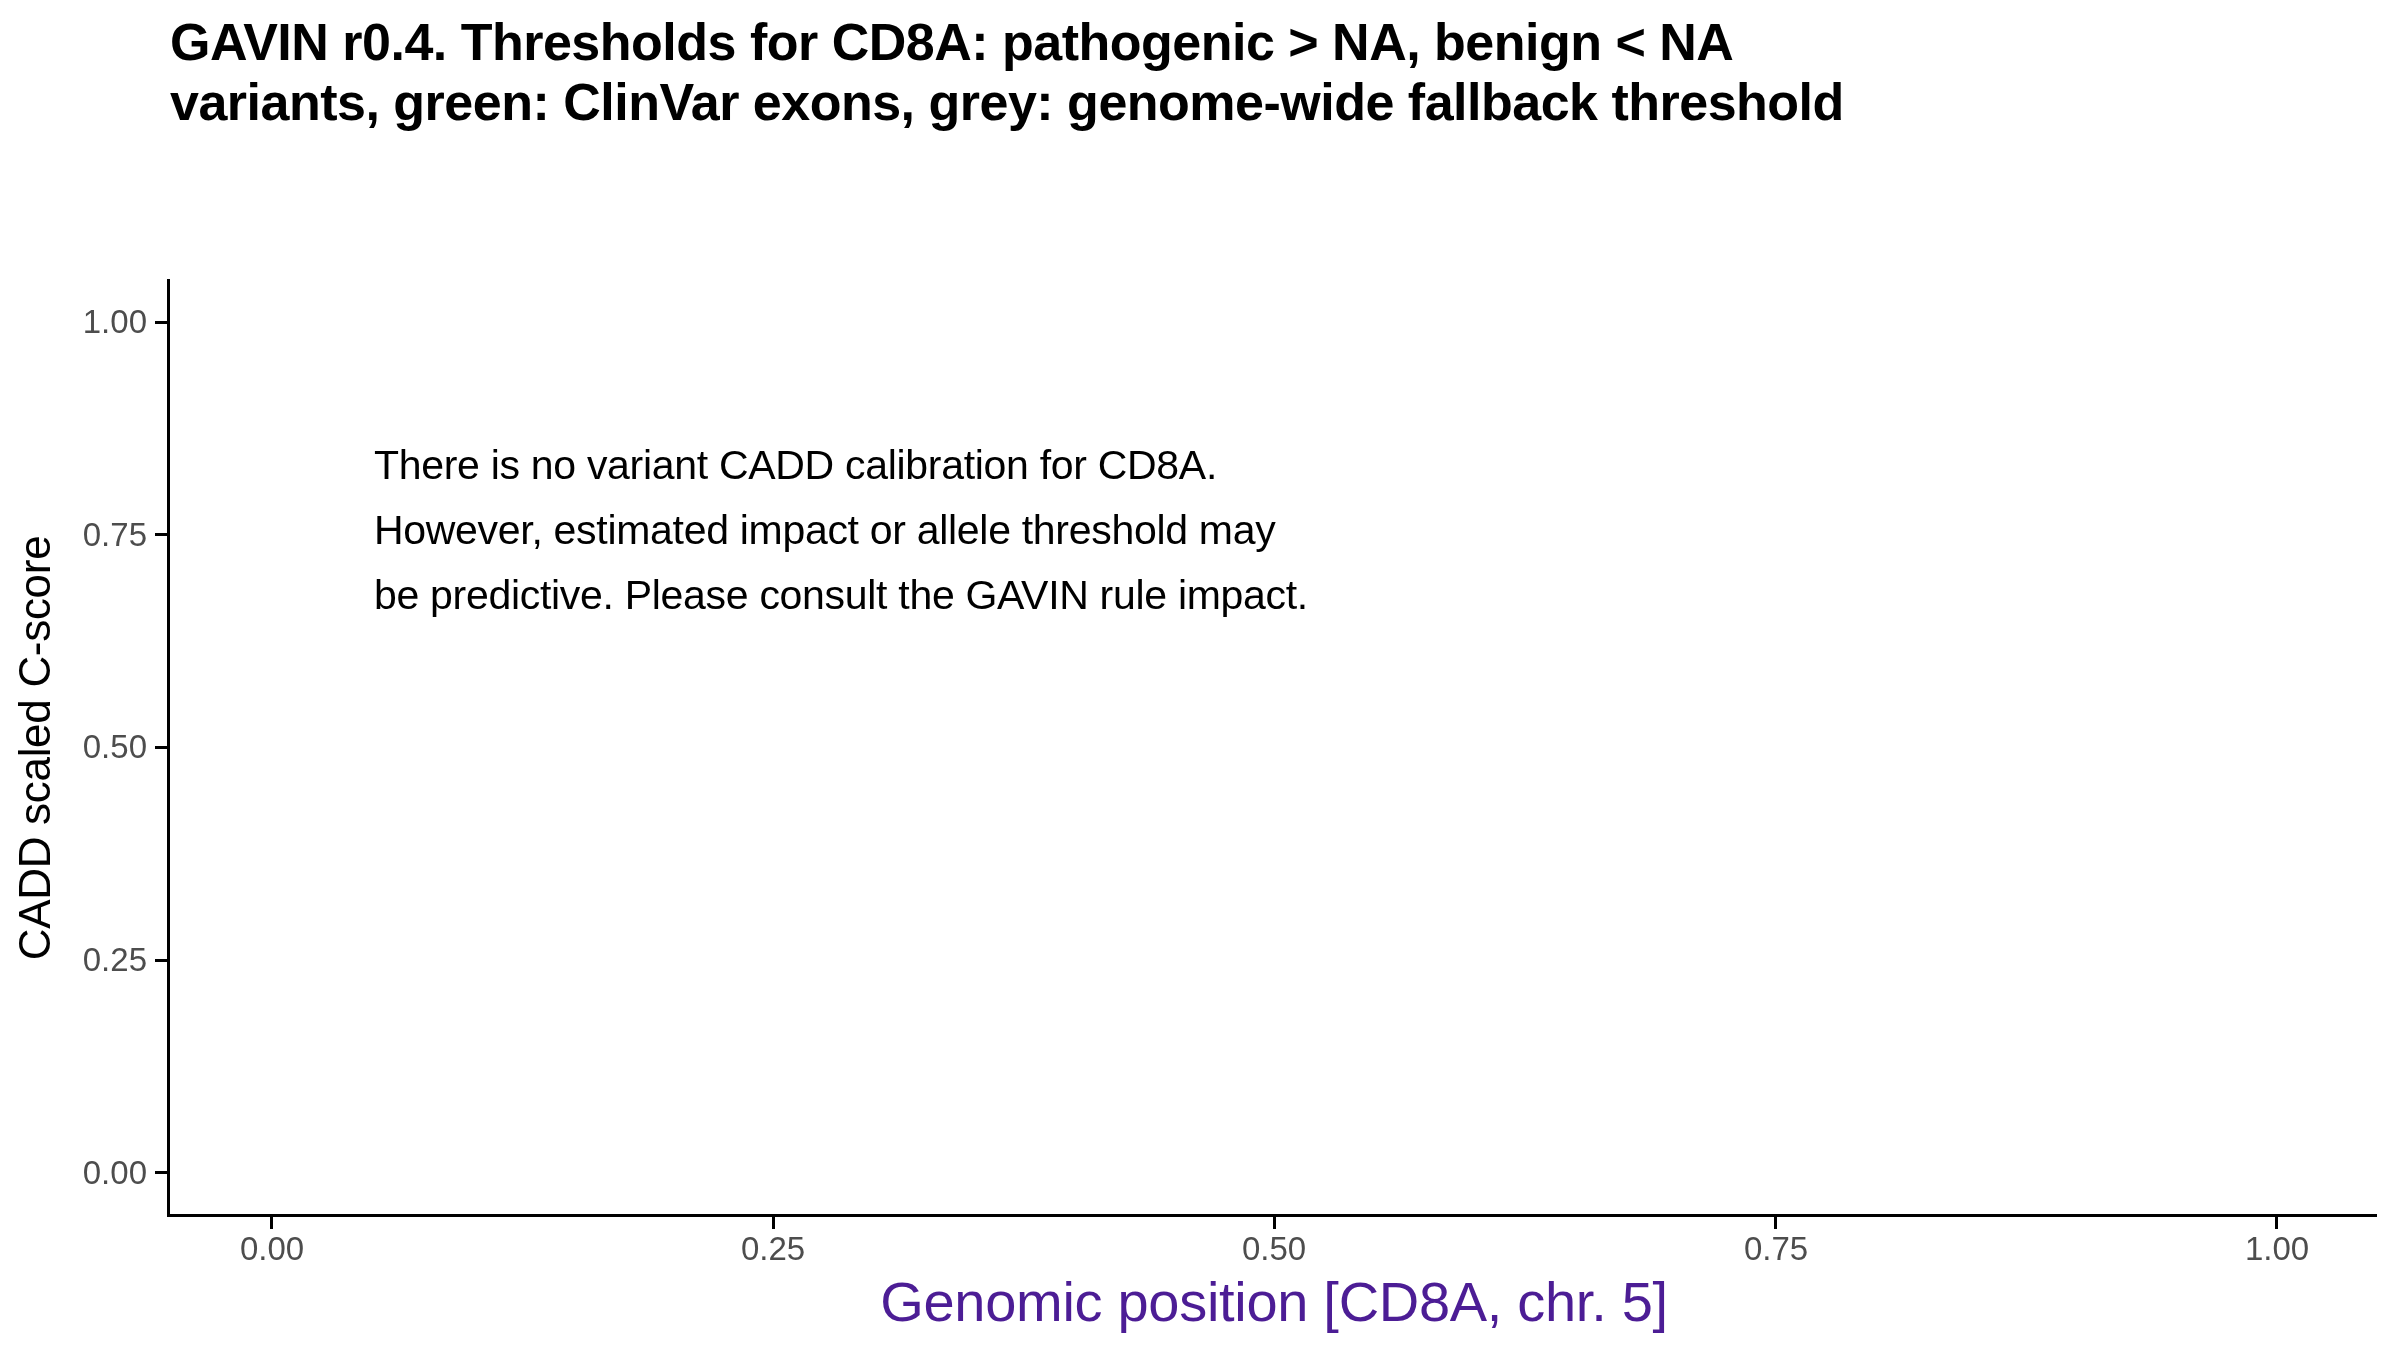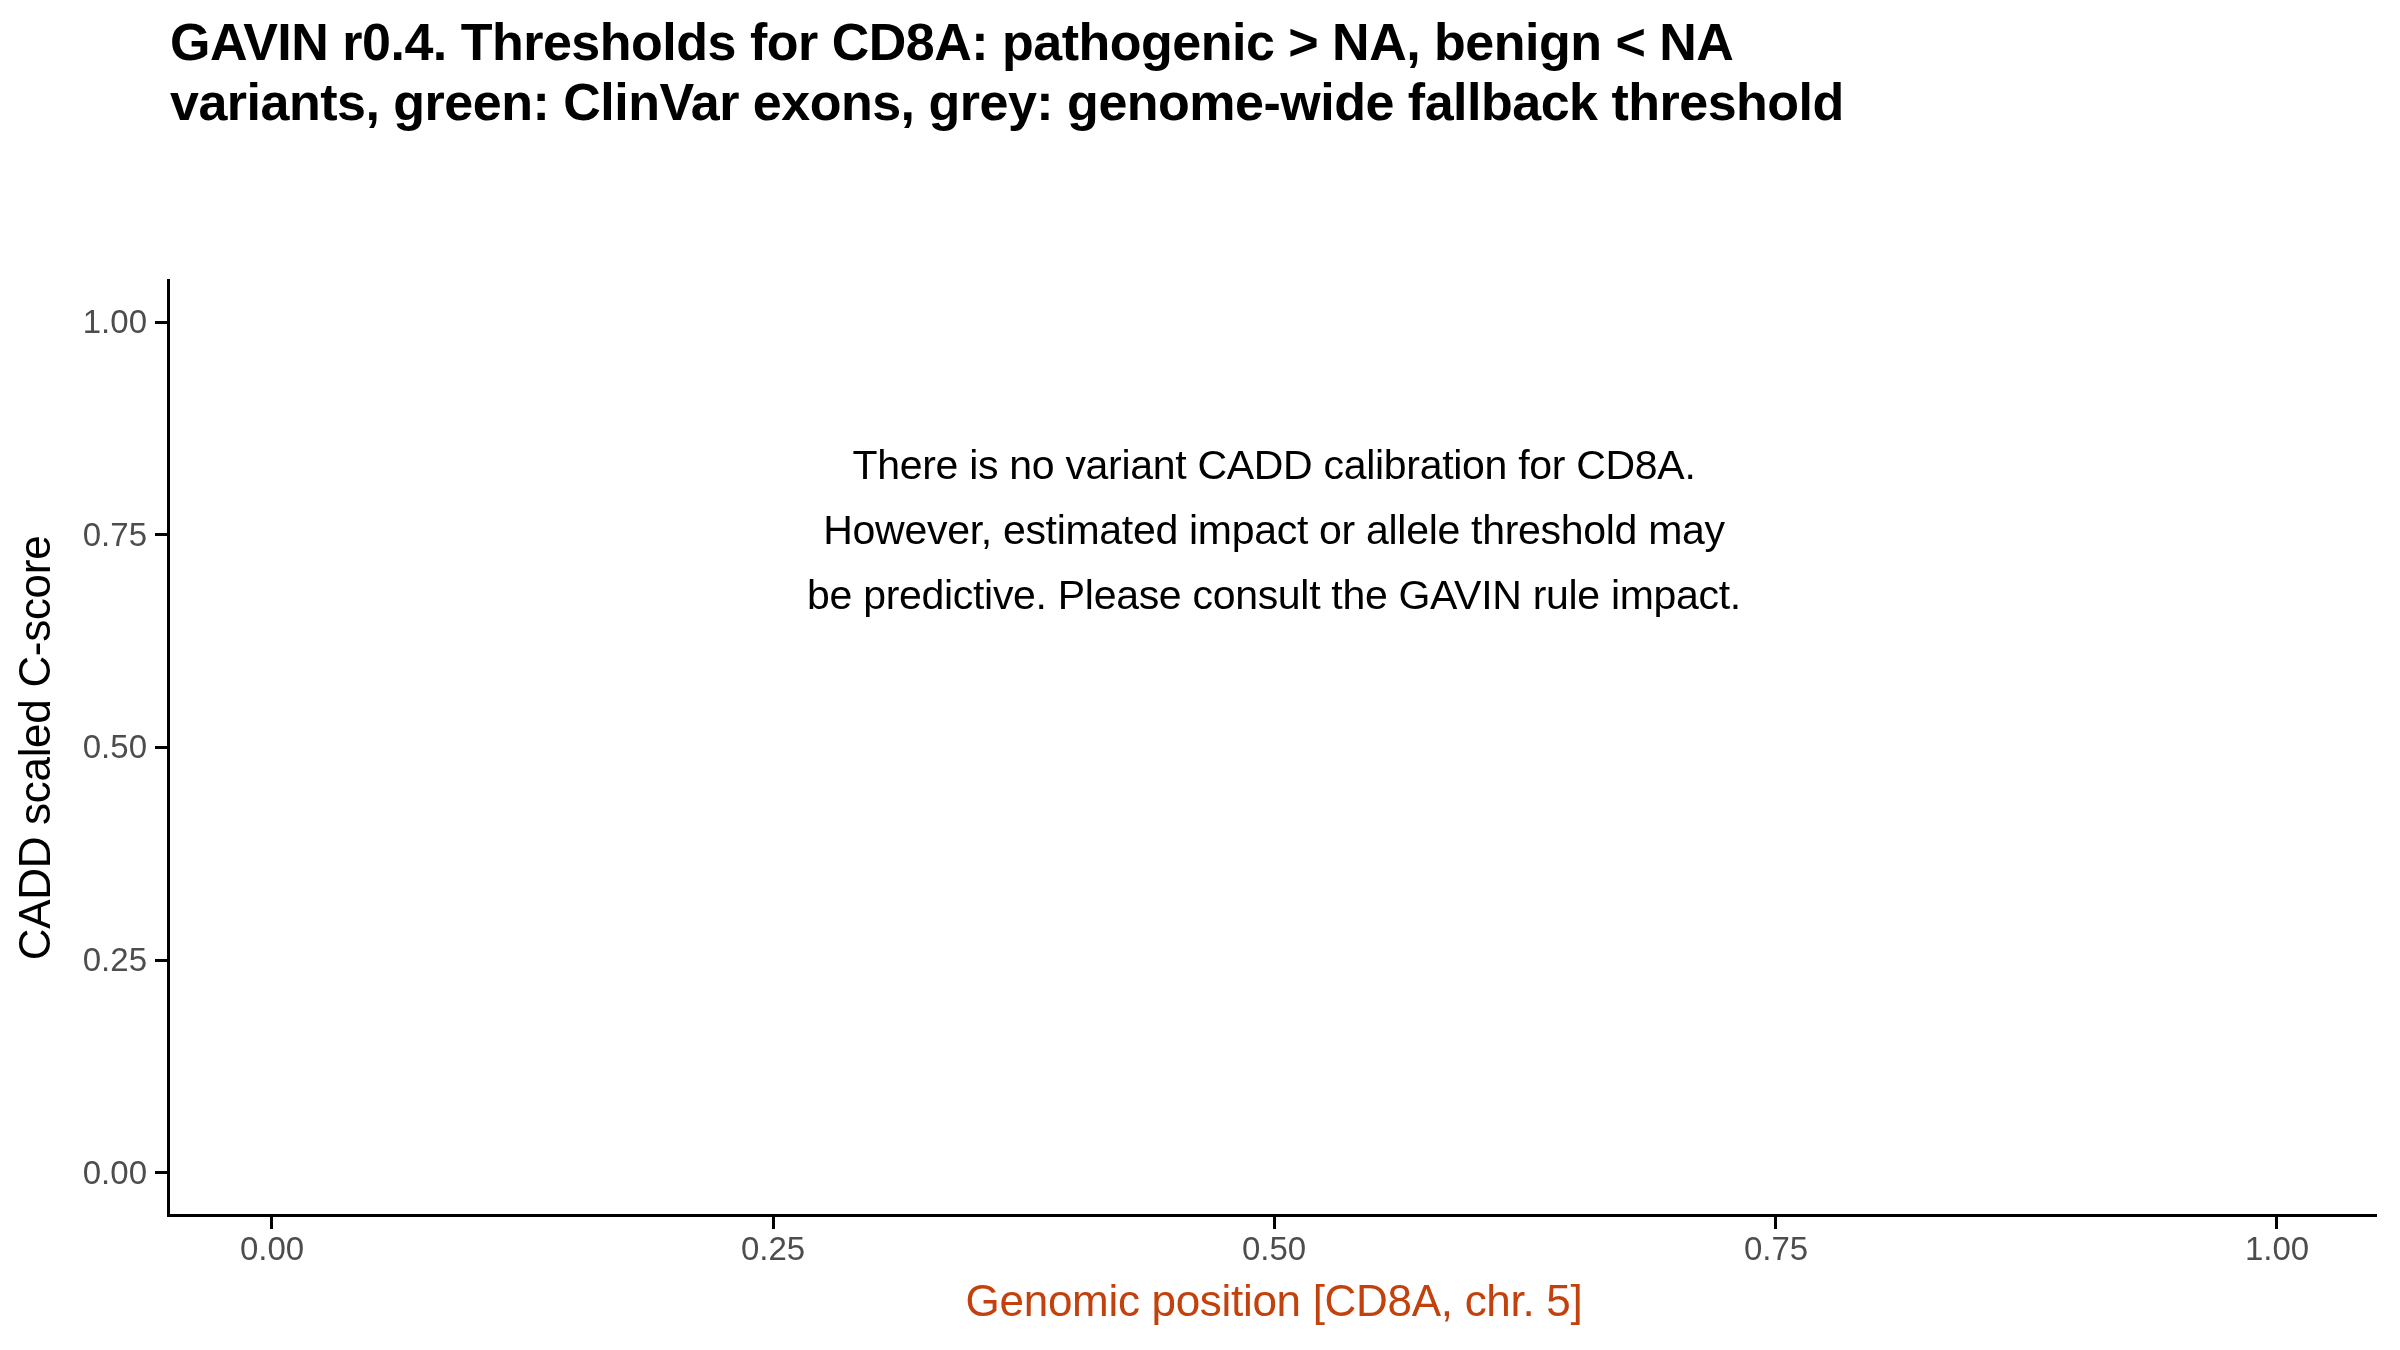--- a/index.html
+++ b/index.html
@@ -39,21 +39,21 @@
     border-left: 3px solid #000000;
     border-bottom: 3px solid #000000;
     background: #ffffff;
   }
   
   .annotation {
     position: absolute;
     left: 374px;
     top: 433px;
     width: 1800px;
-    text-align: center;
+    text-align: left;
     font-size: 41px;
     line-height: 65px;
     letter-spacing: -0.3px;
     color: #000000;
   }
   .annotation div { white-space: nowrap; }
   
   .ytick-mark {
     position: absolute;
     left: 155px;
@@ -108,24 +108,24 @@
   .xtl-025 { left: 703px; }
   .xtl-050 { left: 1204px; }
   .xtl-075 { left: 1706px; }
   .xtl-100 { left: 2207px; }
   
   .x-axis-title {
     position: absolute;
     left: 1274px;
     top: 1301px;
     transform: translate(-50%, -50%);
-    font-size: 44px;
+    font-size: 56px;
     letter-spacing: -0.3px;
     white-space: nowrap;
-    color: #c2410c;
+    color: #4c1d95;
   }
   .y-axis-title {
     position: absolute;
     left: 35px;
     top: 748px;
     transform: translate(-50%, -50%) rotate(-90deg);
     font-size: 44px;
     letter-spacing: -0.3px;
     white-space: nowrap;
     color: #000000;

